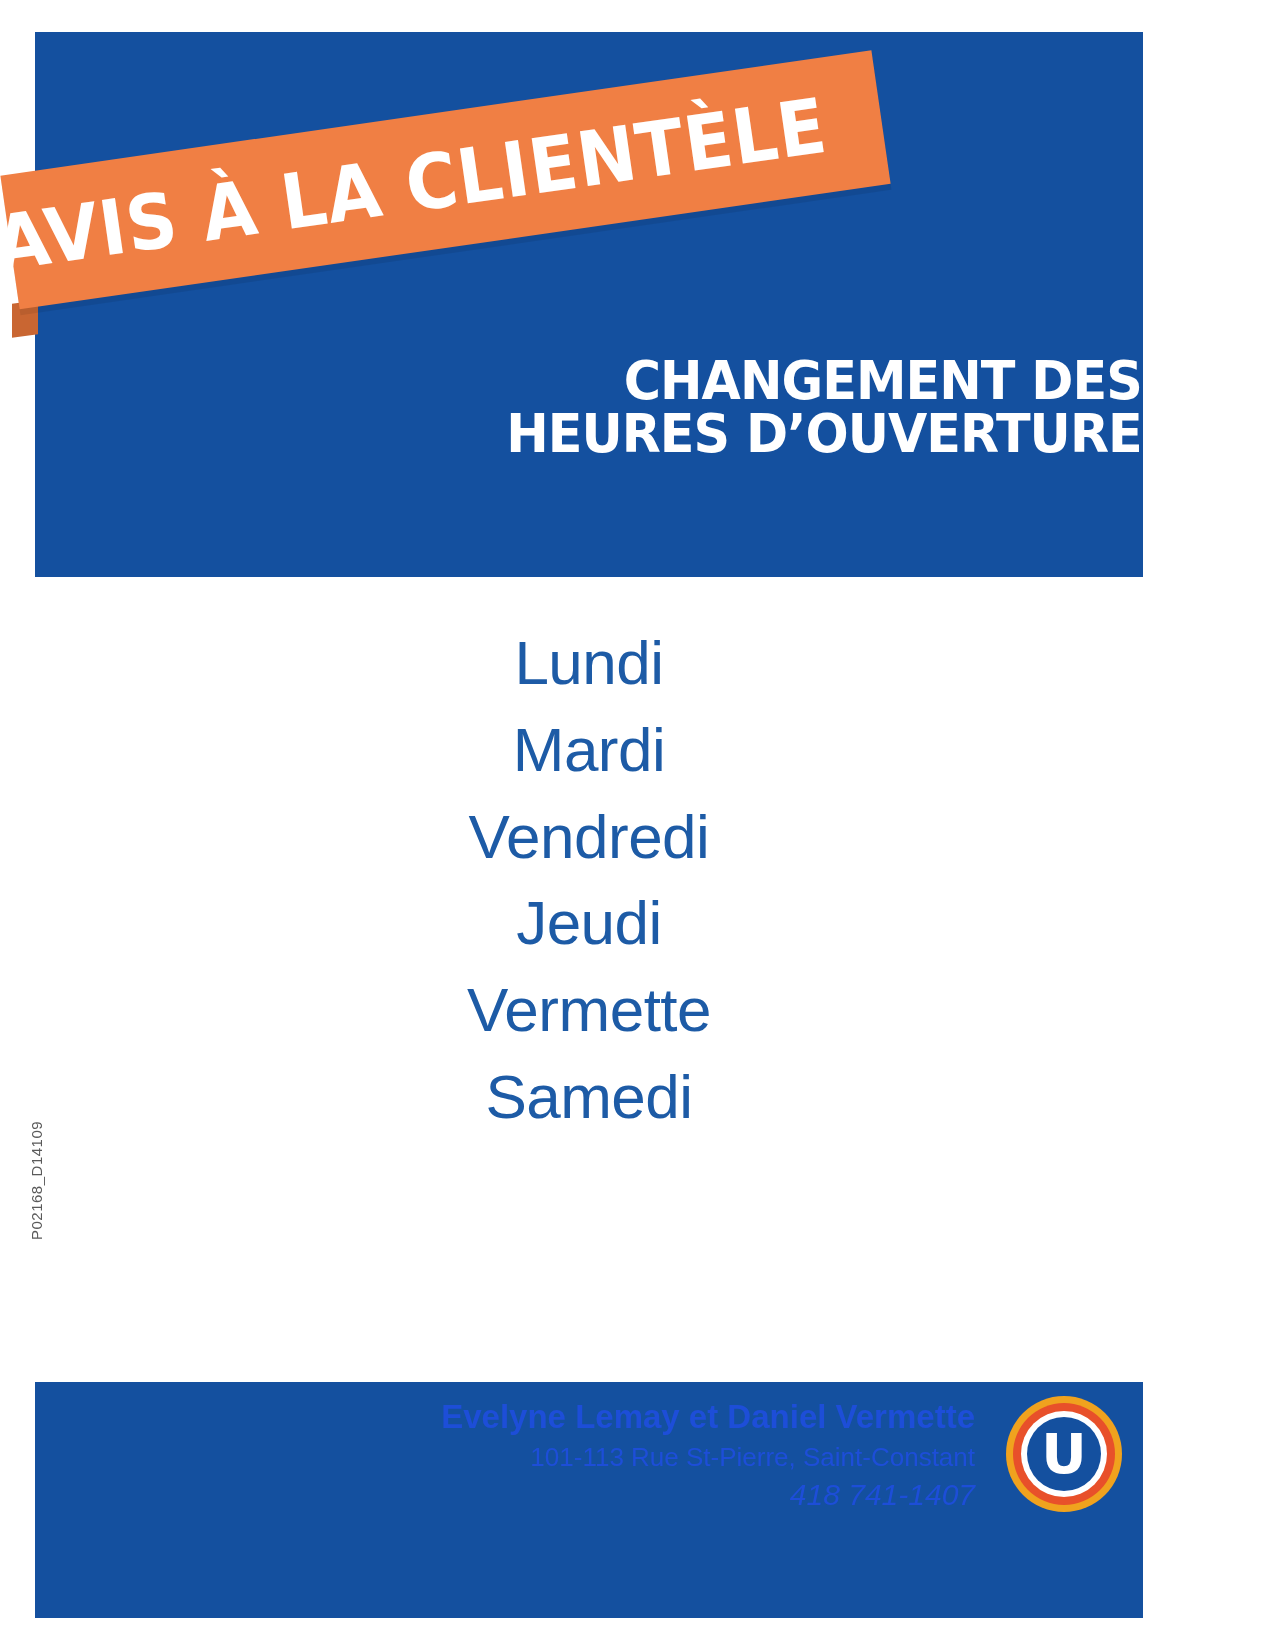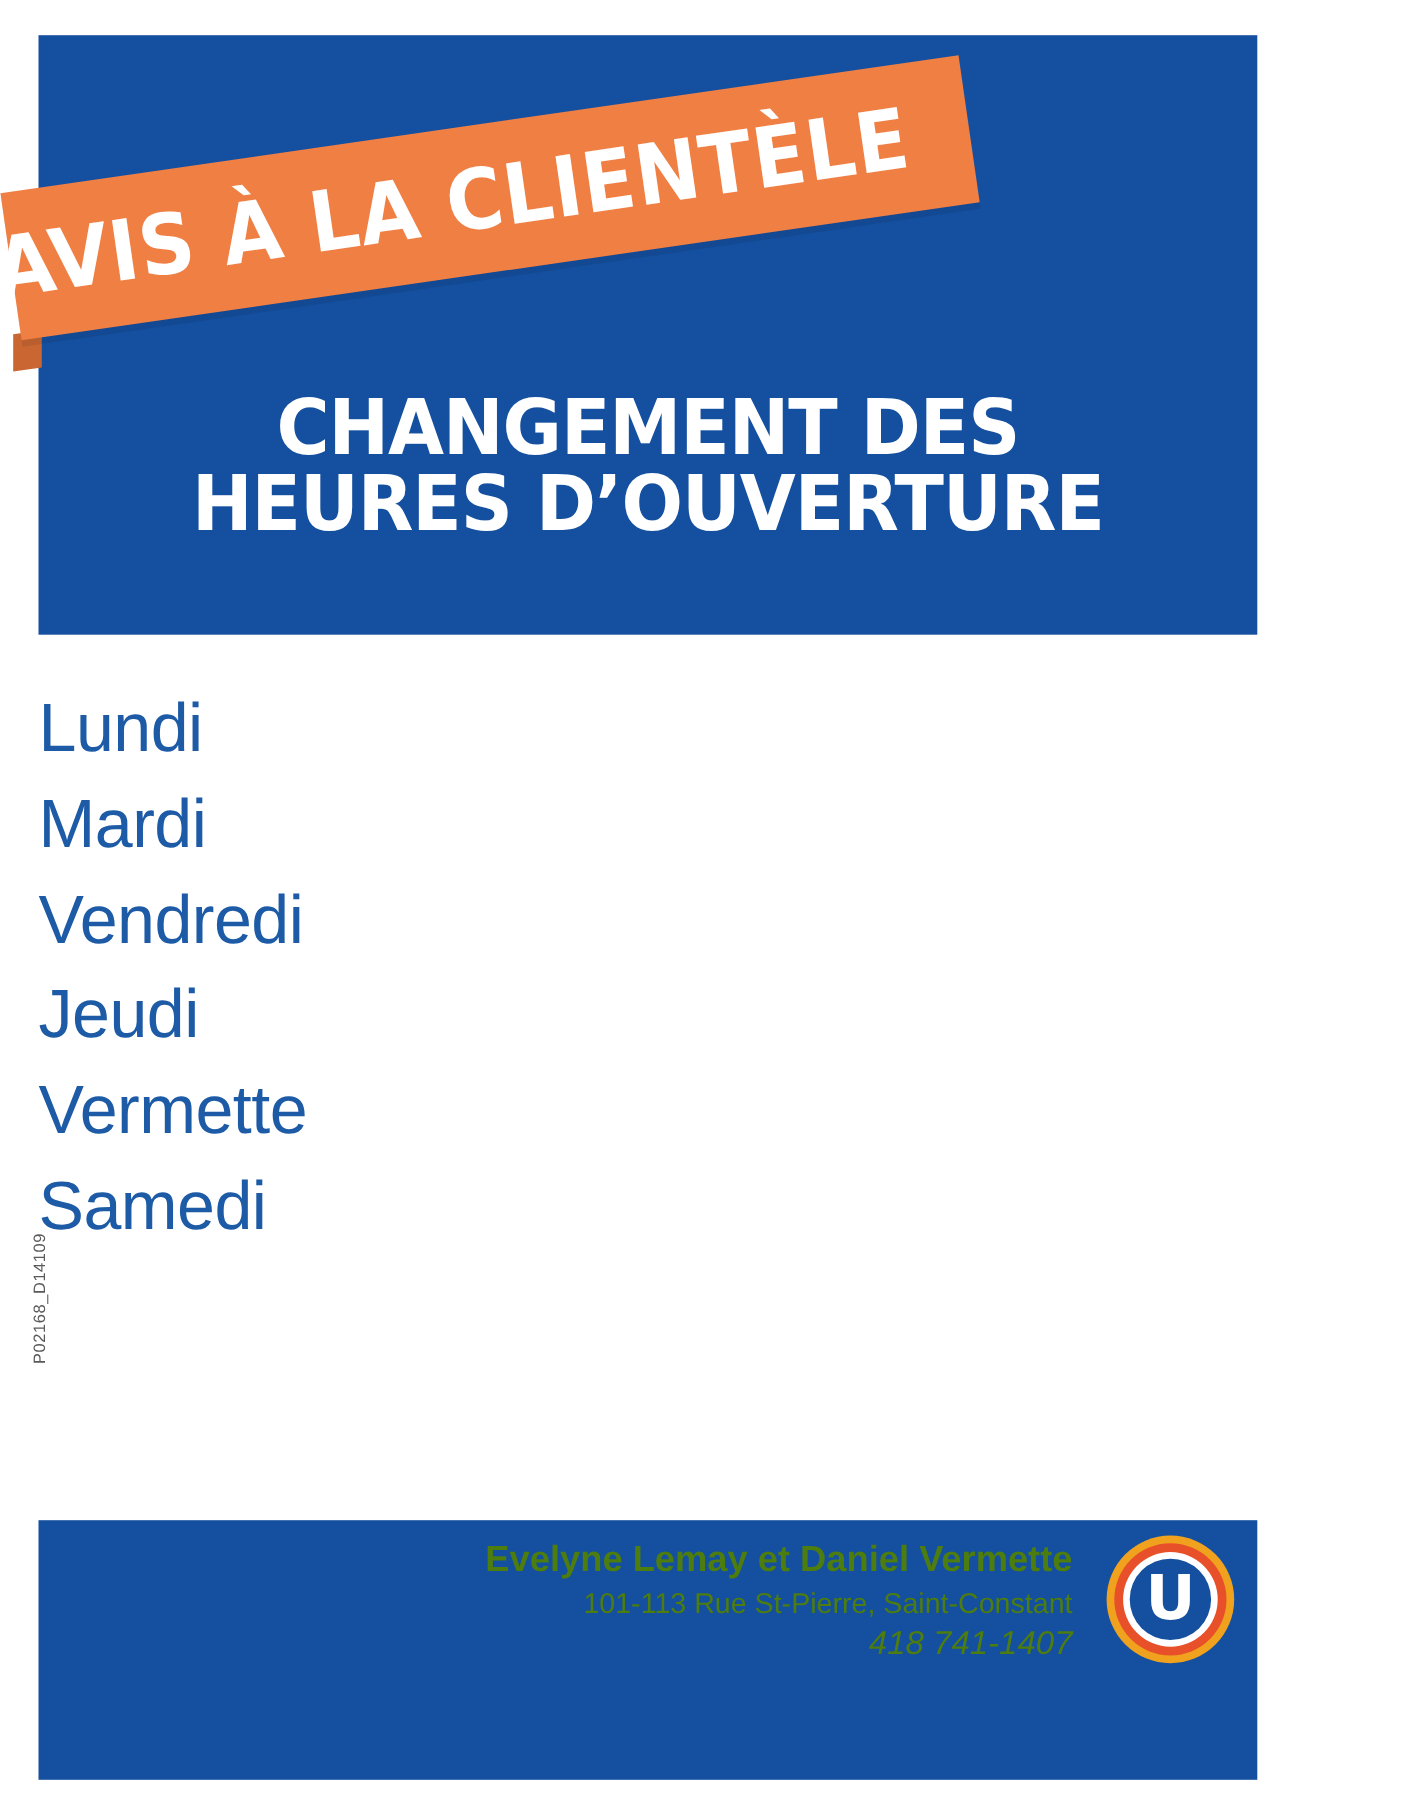--- a/index.html
+++ b/index.html
@@ -81,40 +81,41 @@
     white-space: nowrap;
     transform: rotate(-8.2deg) scaleX(0.92);
   }
 
   
   .title {
     position: absolute;
     left: 35px;
     top: 355px;
     width: 1108px;
-    text-align: center;
+    text-align: right;
     color: #ffffff;
     font-family: "DejaVu Sans", sans-serif;
     font-weight: bold;
-    font-size: 70px;
+    font-size: 54px;
     line-height: 0.98;
     letter-spacing: -1px;
+    padding-left: 32px;
   }
   .title .line {
     display: block;
     transform: scaleX(0.94);
   }
 
   
   .days {
     position: absolute;
     left: 35px;
     top: 620px;
     width: 1108px;
-    text-align: left;
+    text-align: center;
   }
   .day {
     color: #1d5ba6;
     font-family: "Liberation Sans", sans-serif;
     font-weight: normal;
     font-size: 62px;
     line-height: 1.4;
     letter-spacing: -0.5px;
   }
 
@@ -140,21 +141,21 @@
     width: 1108px;
     height: 236px;
     background: #14509f;
   }
   .footer-text {
     position: absolute;
     left: 35px;
     top: 1395px;
     width: 960px;
     text-align: right;
-    color: #4d7c0f;
+    color: #1d4ed8;
     padding-right: 20px;
     box-sizing: border-box;
   }
   .footer-name {
     font-family: "Liberation Sans", sans-serif;
     font-weight: bold;
     font-size: 33px;
     line-height: 1.35;
   }
   .footer-addr {

